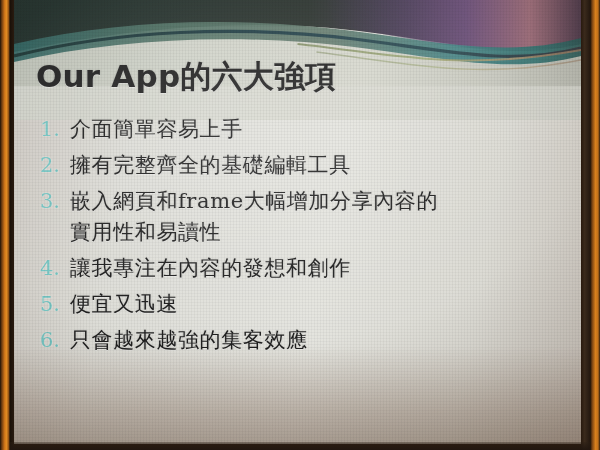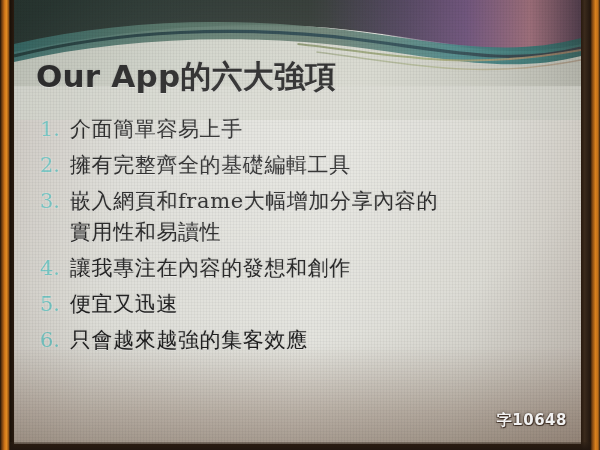--- a/index.html
+++ b/index.html
@@ -313,16 +313,15 @@
 
         <li class="bullet-item">
           <span class="bullet-num">6.</span>
           <span class="bullet-text">只會越來越強的集客效應</span>
         </li>
 
       </ul>
 
     </div>
 
-    <div id="watermark">字10648</div>
 
   </div>
 </div>
 
 </body></html>

